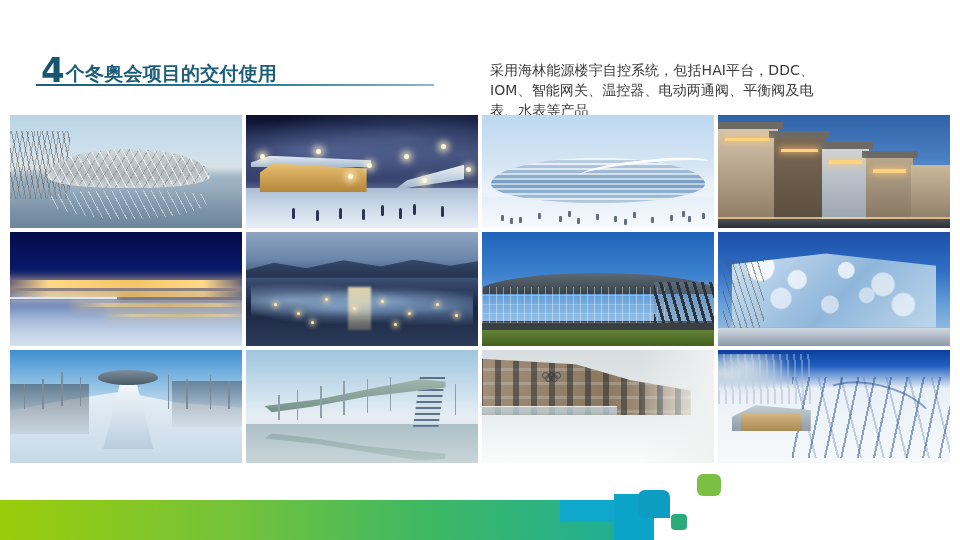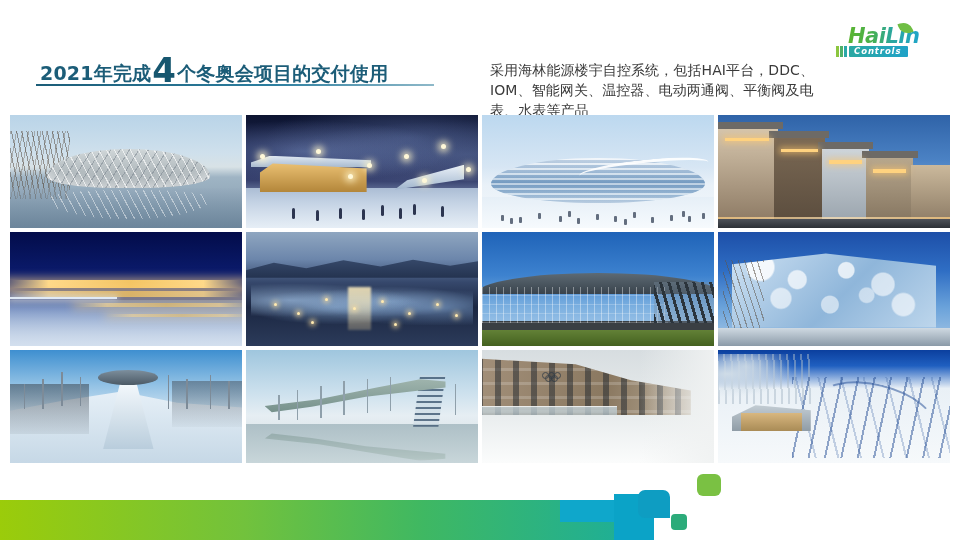--- a/index.html
+++ b/index.html
@@ -301,38 +301,27 @@
   .sq-green-sm { left:671px; bottom:10px; width:16px; height:16px; background:#2cab7a; border-radius:4px; }
 </style>
 </head>
 <body>
 
 <div class="slide">
 
   <div class="header">
 
     <div class="title-block">
-      <span class="title-part t-pre">2021年完成</span>
       <span class="title-part t-num">4</span>
       <span class="title-part t-post">个冬奥会项目的交付使用</span>
     </div>
     <div class="title-rule"></div>
 
     <div class="subtext">采用海林能源楼宇自控系统，包括HAI平台，DDC、IOM、智能网关、温控器、电动两通阀、平衡阀及电表、水表等产品</div>
 
-    <div class="logo">
-      <span class="logo-word">HaiLin</span>
-      <span class="logo-leaf"></span>
-      <span class="logo-bars">
-          <i></i>
-          <i></i>
-          <i></i>
-        </span>
-      <span class="logo-sub">Controls</span>
-    </div>
   </div>
 
   <div class="grid">
 
     <div class="cell">
       <div class="art birdnest">
         <div class="bn-trees"></div>
         <div class="bn-water"></div>
         <div class="bn-dome">
             <div class="bn-weave"></div>

